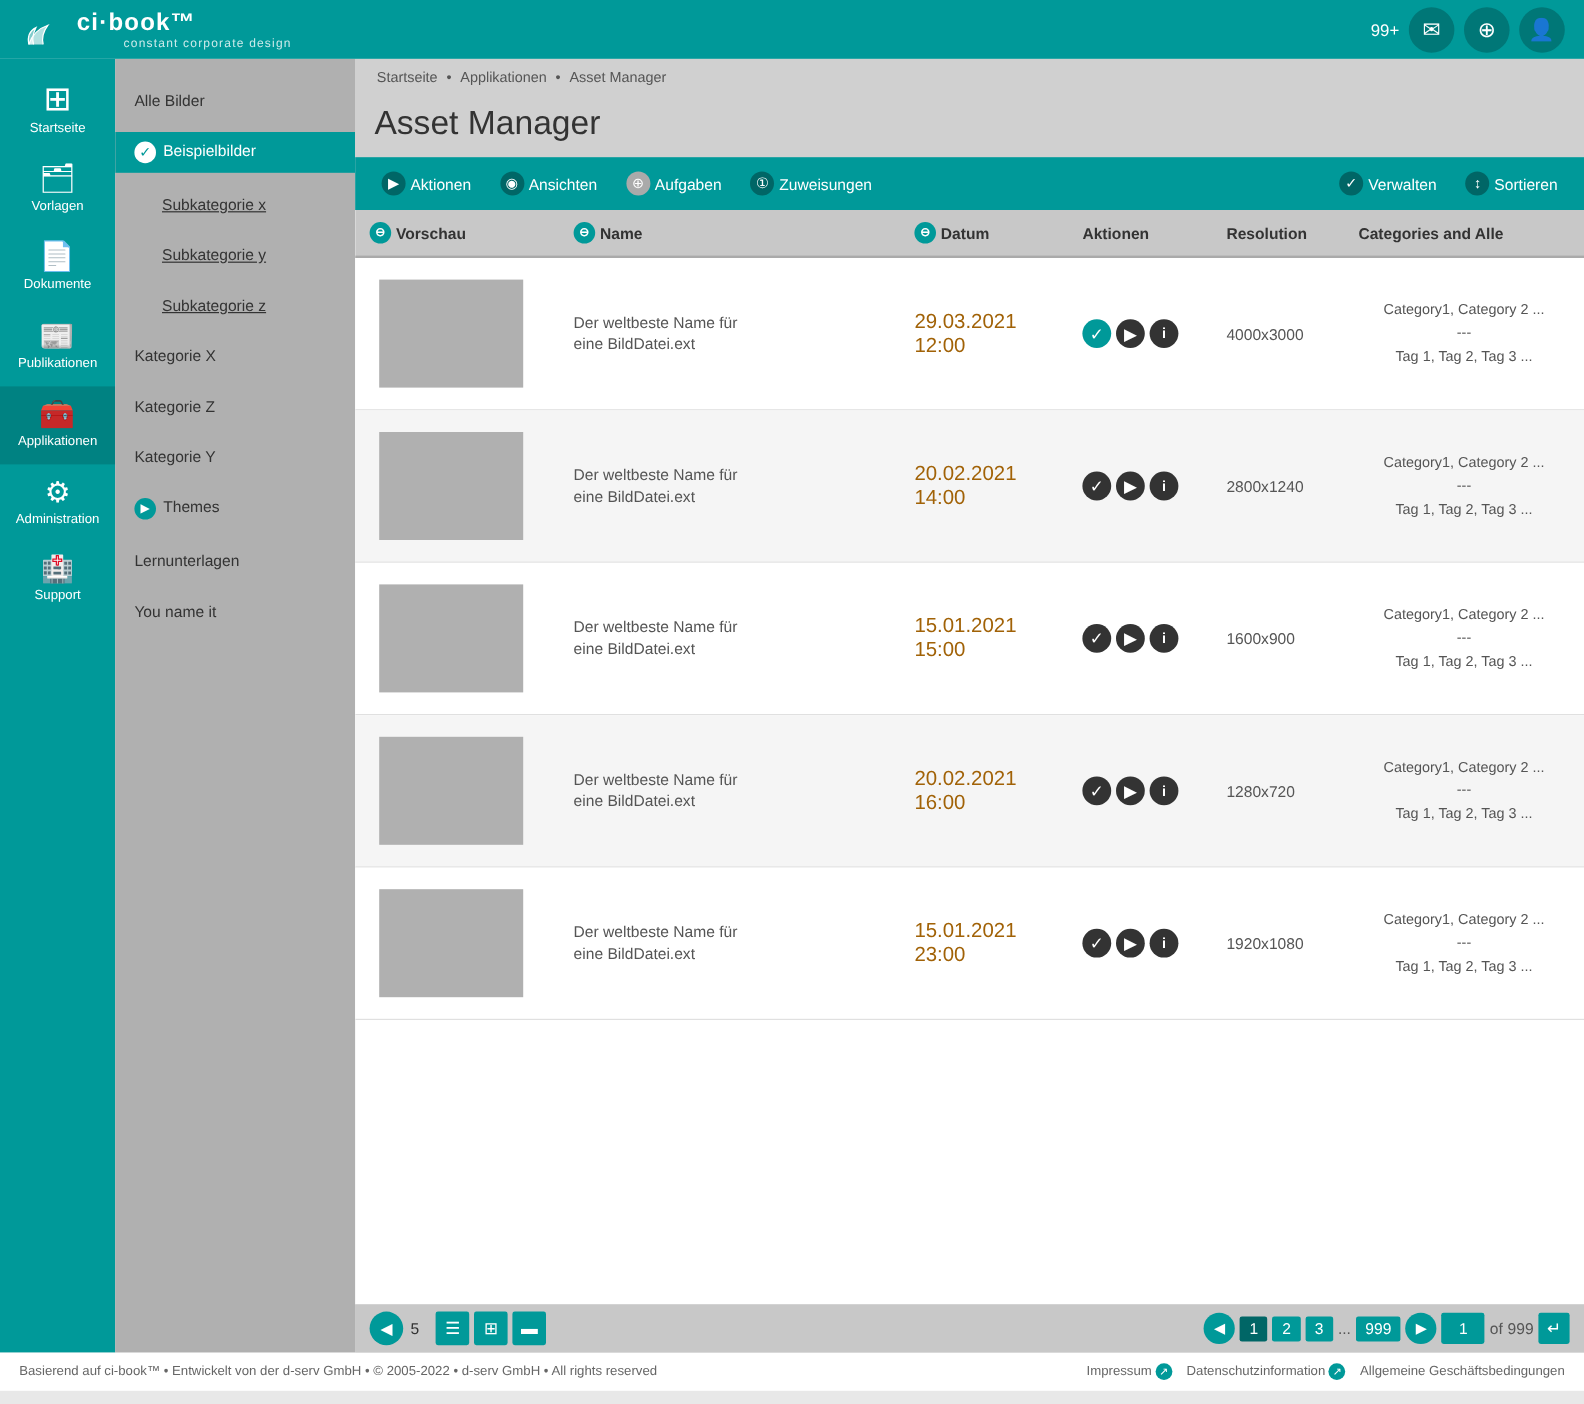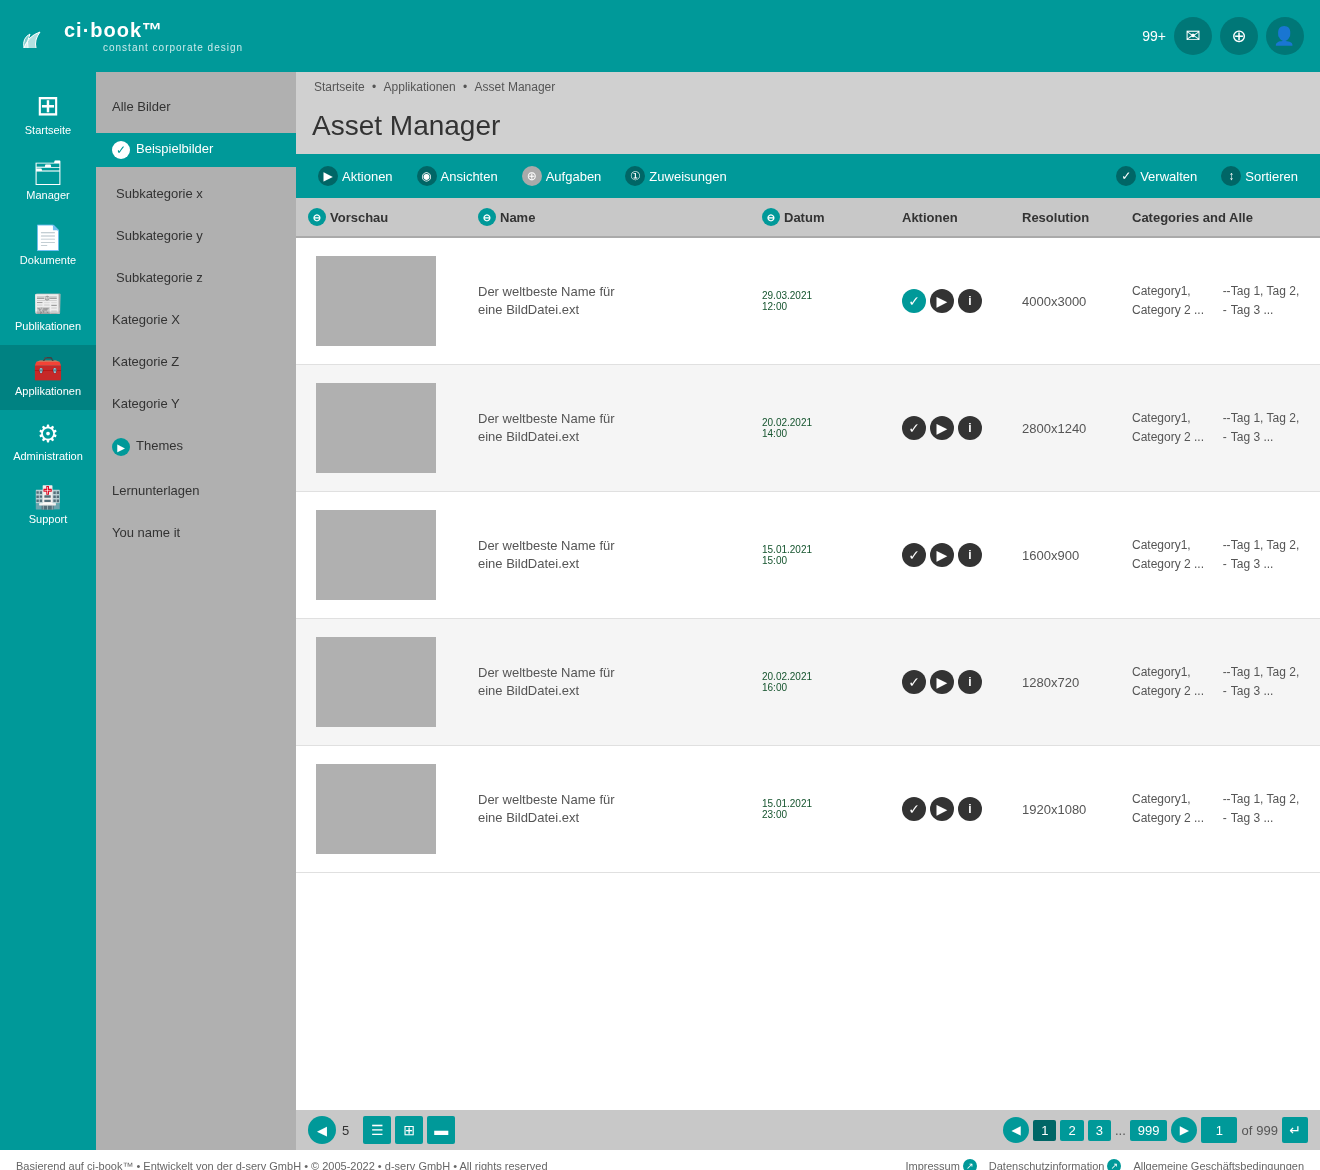--- a/index.html
+++ b/index.html
@@ -1,21 +1,21 @@
 <!DOCTYPE html>
 <html><head>
   <meta charset="utf-8">
   <style>
     * { box-sizing: border-box; margin: 0; padding: 0; }
     body { font-family: Arial, sans-serif; font-size: 13px; background: #e8e8e8; width: 1320px; min-height: 1170px; }
 
     
     .top-header {
       background: #009999;
-      height: 72px;
+      height: 49px;
       display: flex;
       align-items: center;
       padding: 0 16px;
       position: relative;
     }
     .logo-area {
       display: flex;
       align-items: center;
       gap: 8px;
     }
@@ -124,21 +124,22 @@
       border-radius: 50%;
       background: #009999;
       display: flex;
       align-items: center;
       justify-content: center;
       color: white;
       font-size: 10px;
       flex-shrink: 0;
     }
     .sec-sidebar-indent {
-      padding-left: 20px;
+      padding-left: 39px;
+      text-decoration: underline;
     }
 
     
     .main-content {
       flex: 1;
       background: #d0d0d0;
       display: flex;
       flex-direction: column;
     }
 
@@ -263,22 +264,22 @@
       background: #b0b0b0;
       margin: 8px;
       flex-shrink: 0;
     }
     .file-name {
       color: #555;
       font-size: 13px;
       line-height: 1.4;
     }
     .date-cell {
-      color: #14532d;
-      font-size: 10px;
+      color: #a16207;
+      font-size: 17px;
     }
     .actions-cell {
       display: flex;
       align-items: center;
       gap: 4px;
     }
     .action-icon {
       width: 24px;
       height: 24px;
       border-radius: 50%;
@@ -290,20 +291,21 @@
     }
     .action-icon.teal { background: #009999; color: white; }
     .action-icon.dark { background: #333; color: white; }
     .action-icon.info { background: #333; color: white; font-weight: bold; font-size: 12px; }
     .resolution-cell {
       color: #555;
       font-size: 13px;
     }
     .tags-cell {
       display: flex;
+      flex-direction: column;
       justify-content: center;
       color: #555;
       font-size: 12px;
       line-height: 1.6;
     }
 
     
     .pagination-bar {
       background: #c8c8c8;
       padding: 6px 12px;
@@ -468,21 +470,21 @@
 
 <div class="main-layout">
 
   <div class="left-sidebar">
     <div class="sidebar-item">
       <div class="sidebar-icon">⊞</div>
       <div class="sidebar-label">Startseite</div>
     </div>
     <div class="sidebar-item">
       <div class="sidebar-icon" style="font-size:24px;">🗂</div>
-      <div class="sidebar-label">Manager</div>
+      <div class="sidebar-label">Vorlagen</div>
     </div>
     <div class="sidebar-item">
       <div class="sidebar-icon" style="font-size:24px;">📄</div>
       <div class="sidebar-label">Dokumente</div>
     </div>
     <div class="sidebar-item">
       <div class="sidebar-icon" style="font-size:24px;">📰</div>
       <div class="sidebar-label">Publikationen</div>
     </div>
     <div class="sidebar-item active">

